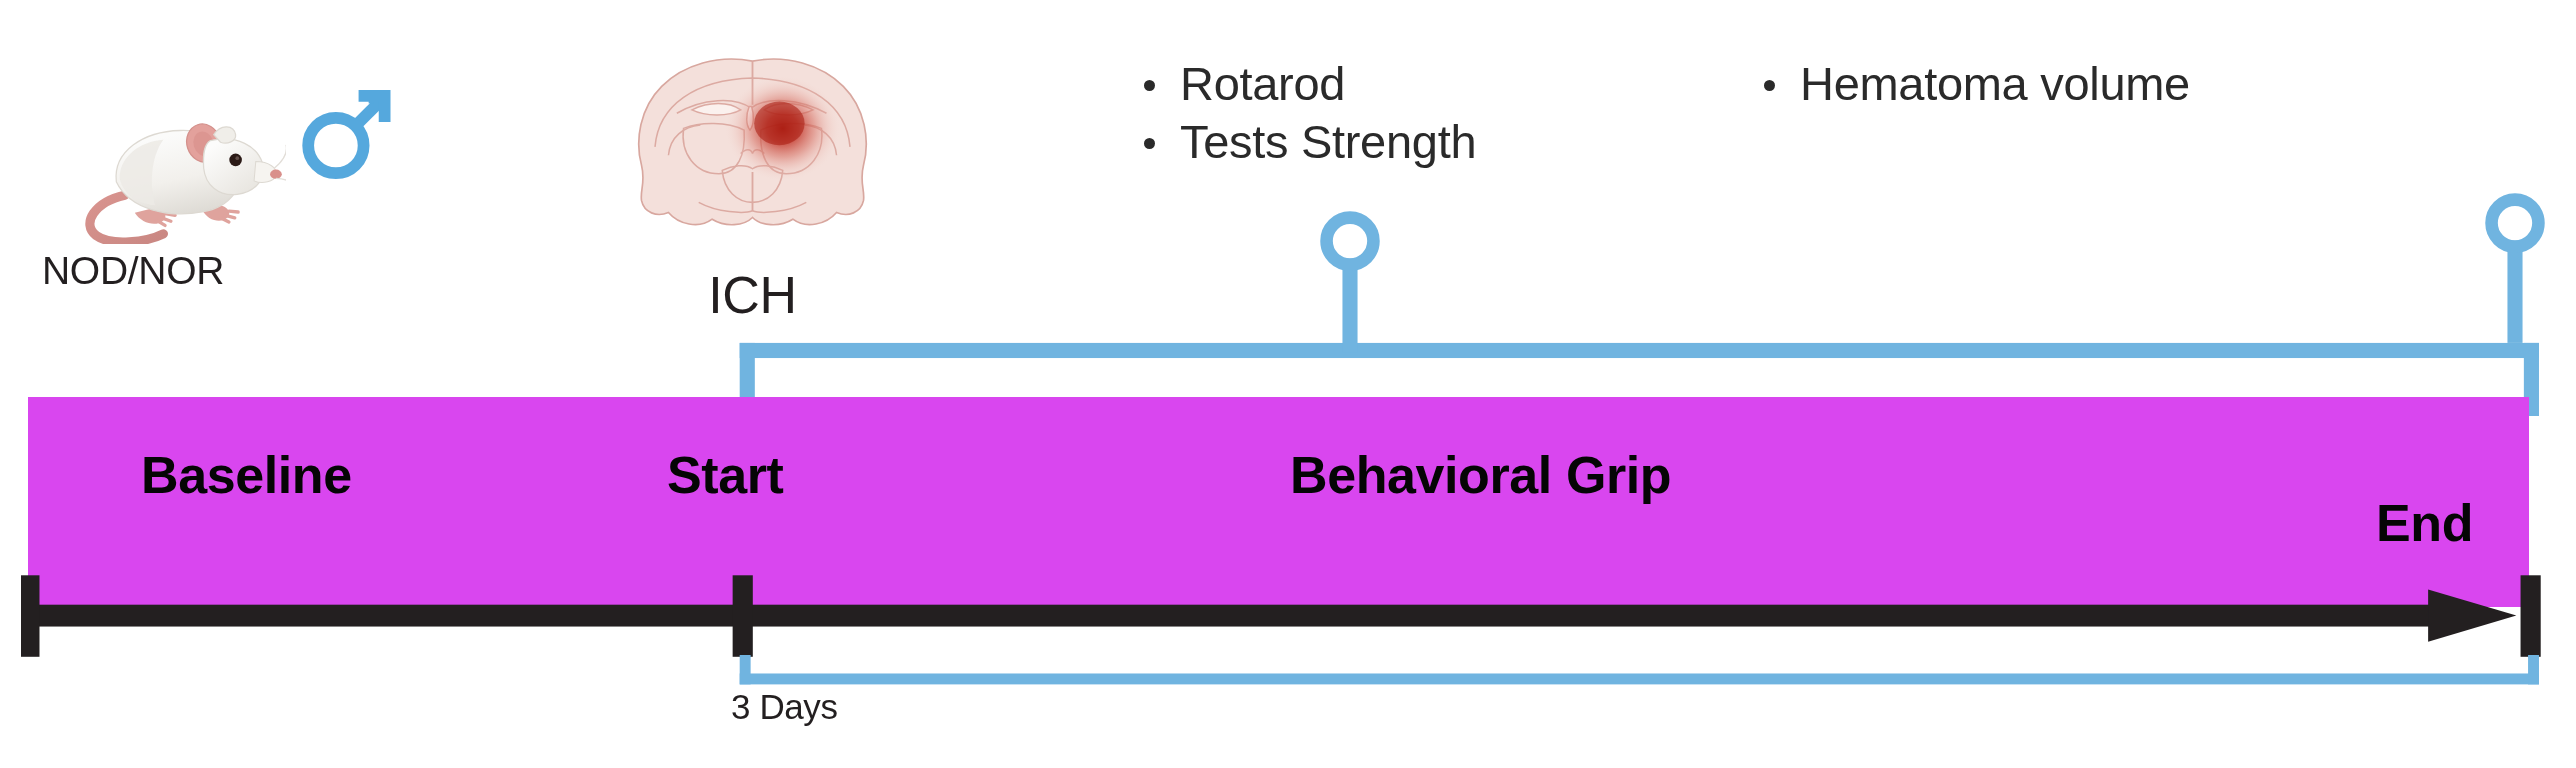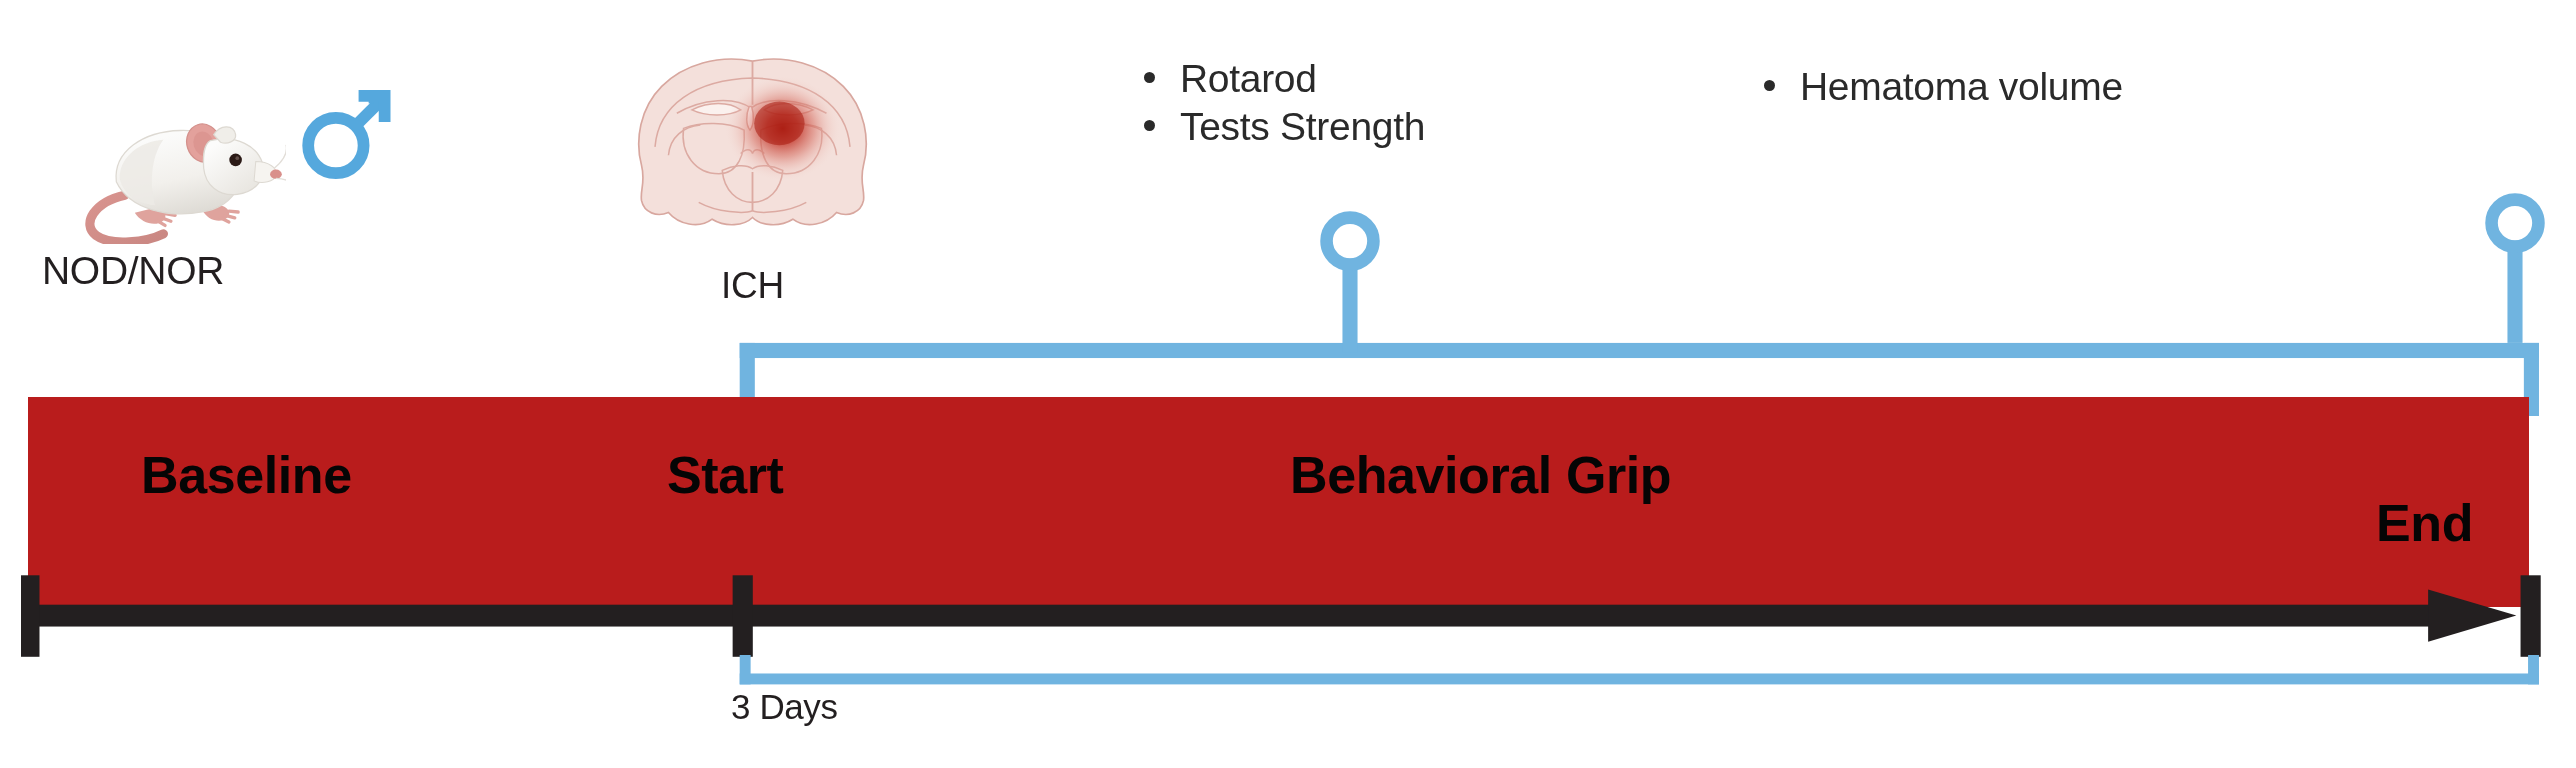--- a/index.html
+++ b/index.html
@@ -56,28 +56,28 @@
     left: 618px;
     top: 46px;
     width: 269px;
     height: 227px;
   }
   #ich-label {
     left: 618px;
     top: 265px;
     width: 269px;
     text-align: center;
-    font-size: 37px;
+    font-size: 52px;
     color: #231f20;
     letter-spacing: -0.3px;
   }
 
   
   .bullet-list {
-    font-size: 39px;
+    font-size: 47px;
     line-height: 1.23;
     color: #2a2a2a;
     letter-spacing: -0.3px;
     text-align: center;
   }
   .bullet-item {
     display: flex;
     align-items: baseline;
     white-space: nowrap;
   }
@@ -86,21 +86,21 @@
     width: 11px;
     height: 11px;
     border-radius: 50%;
     background: #2a2a2a;
     margin-right: 25px;
     flex: 0 0 auto;
     position: relative;
     top: -9.2px;
   }
   #behavior-tests-list { left: 1144px; top: 55px; }
-  #outcome-measures-list { left: 1764px; top: 55px; margin-top: 8px; }
+  #outcome-measures-list { left: 1764px; top: 55px; }
 
   
   #top-bracket {
     left: 731px;
     top: 332px;
     width: 1815px;
     height: 84px;
   }
 
   
@@ -110,21 +110,21 @@
   }
   #lollipop-behavioral { left: 1319px; top: 210px; }
   #lollipop-endpoint   { left: 2484px; top: 192px; }
 
   
   #phase-band {
     left: 28px;
     top: 397px;
     width: 2501px;
     height: 210px;
-    background: #b91c1c;
+    background: #d946ef;
   }
   .phase-label {
     position: absolute;
     top: 48px;
     font-weight: bold;
     font-size: 52px;
     color: #050505;
     letter-spacing: -0.4px;
     white-space: nowrap;
   }

